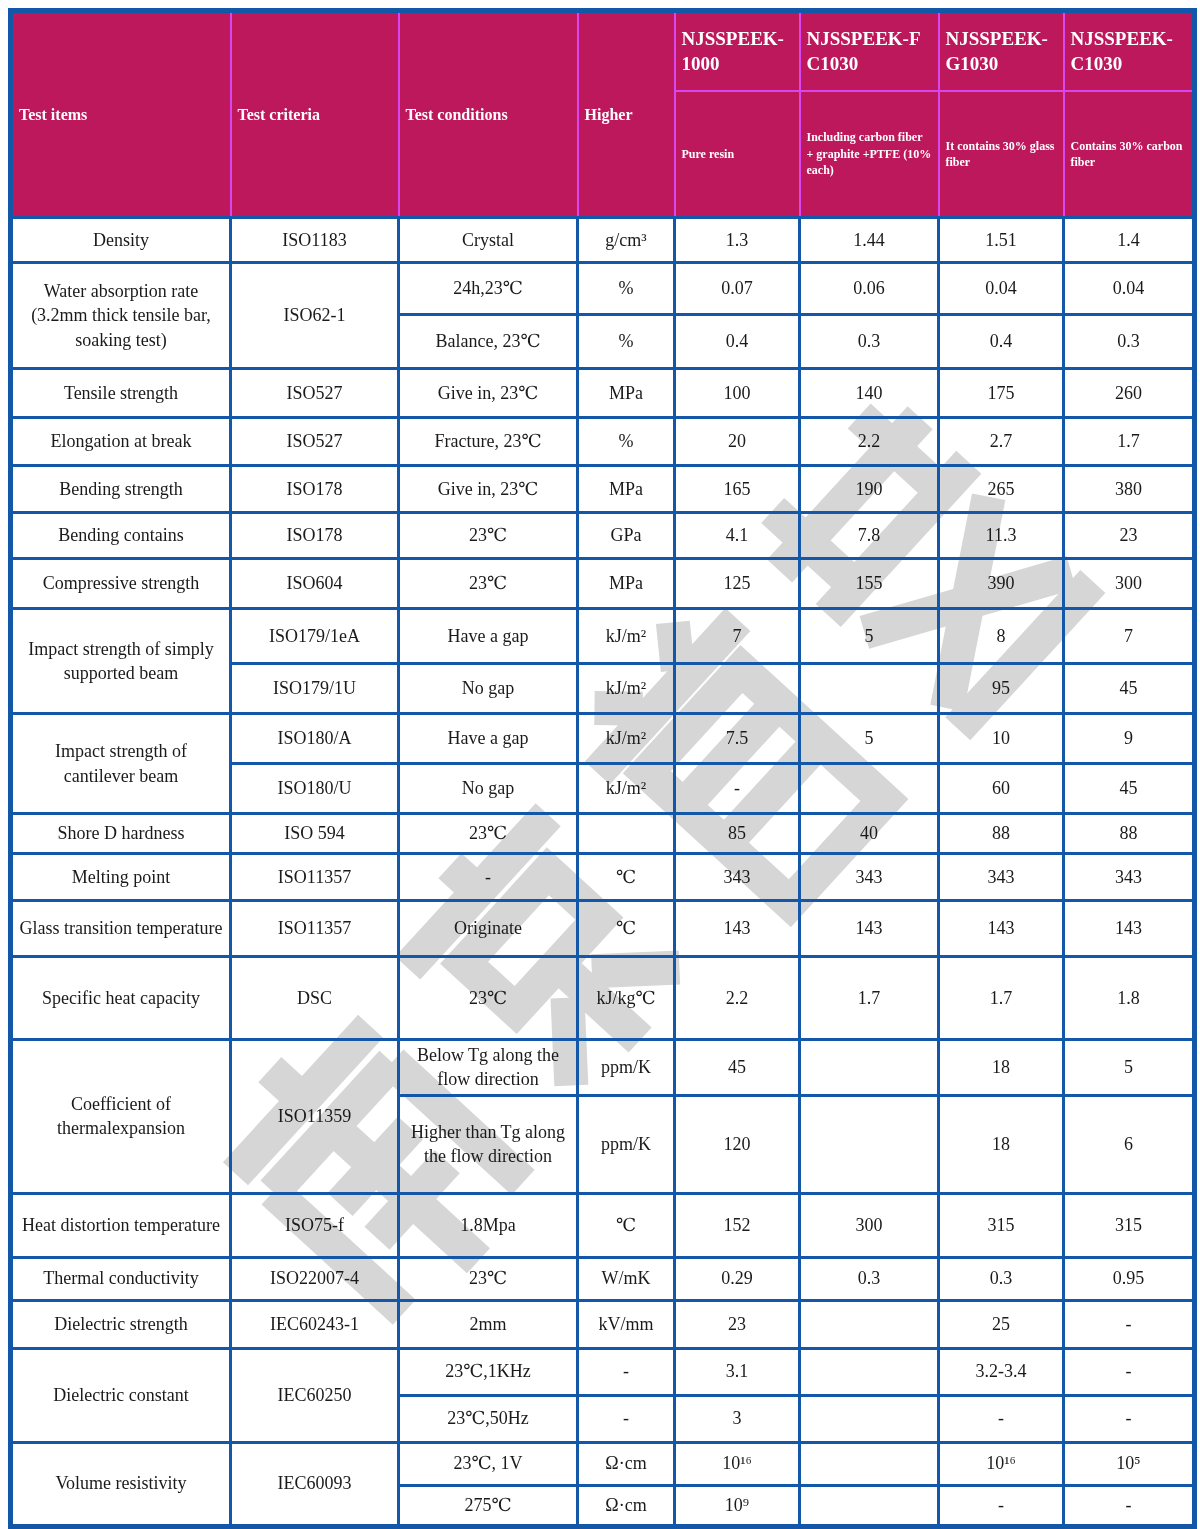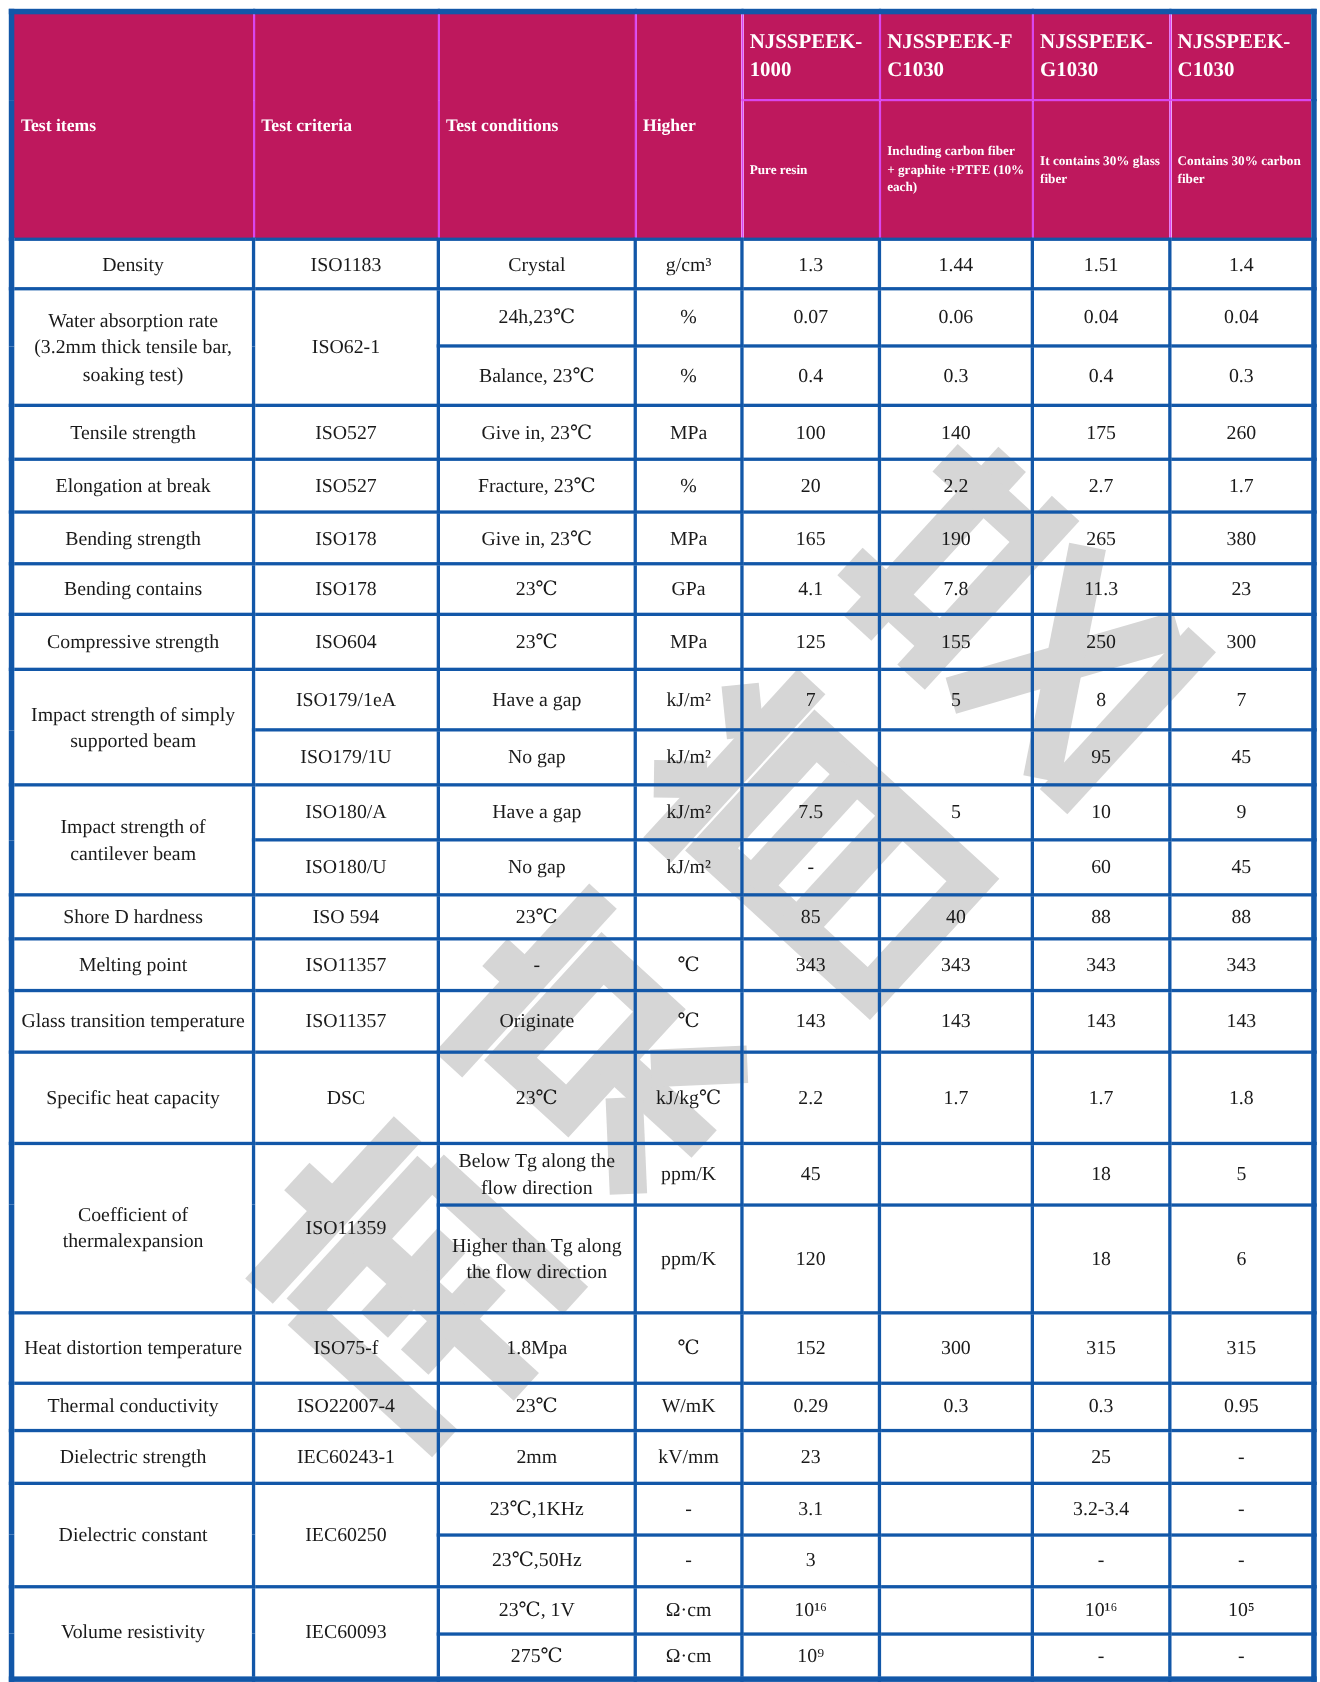--- a/index.html
+++ b/index.html
@@ -180,21 +180,21 @@
           <td class="c-val">11.3</td>
           <td class="c-val">23</td>
         </tr>
         <tr style="height: 50px;">
           <td class="c-item">Compressive strength</td>
           <td class="c-crit">ISO604</td>
           <td class="c-cond">23℃</td>
           <td class="c-unit">MPa</td>
           <td class="c-val">125</td>
           <td class="c-val">155</td>
-          <td class="c-val">250</td>
+          <td class="c-val">390</td>
           <td class="c-val">300</td>
         </tr>
         <tr style="height: 55px; font-family: Liberation Serif, serif;">
           <td rowspan="2" class="c-item">Impact strength of simply supported beam</td>
           <td class="c-crit">ISO179/1eA</td>
           <td class="c-cond">Have a gap</td>
           <td class="c-unit">kJ/m²</td>
           <td class="c-val">7</td>
           <td class="c-val">5</td>
           <td class="c-val">8</td>

